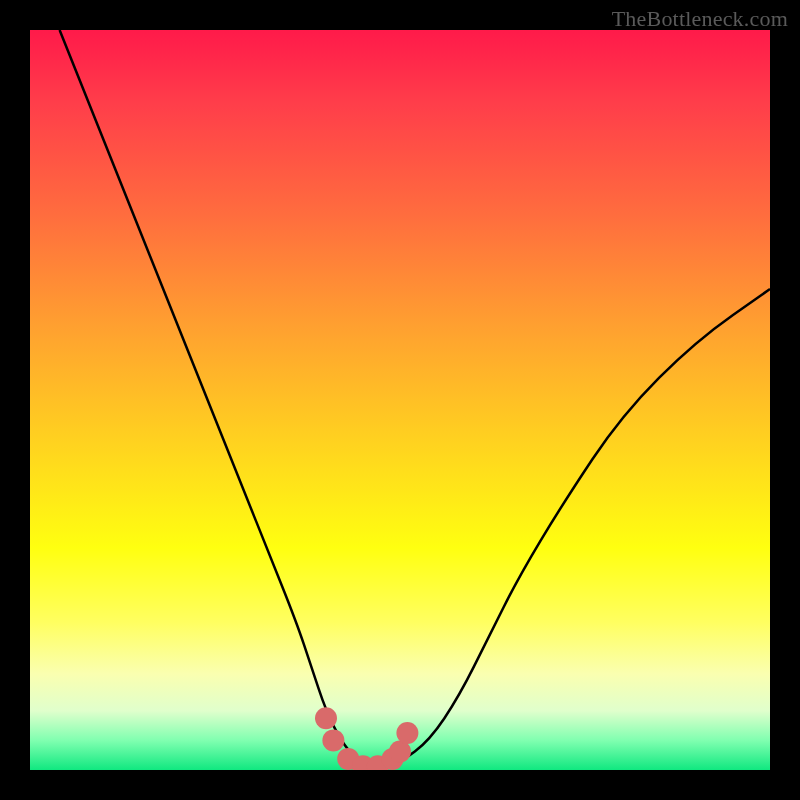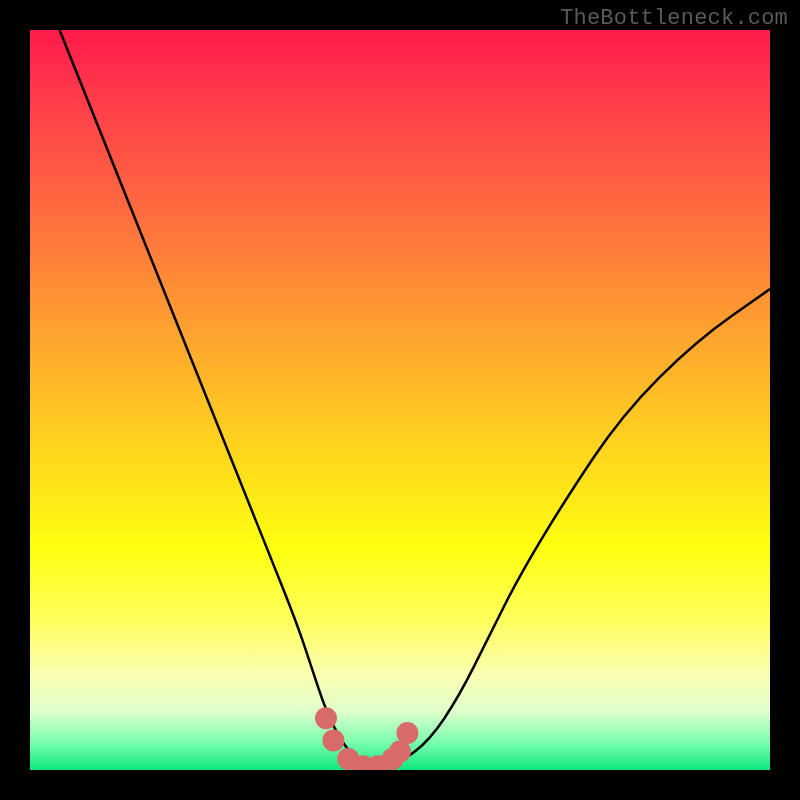--- a/index.html
+++ b/index.html
@@ -28,21 +28,21 @@
       #faffb0 87%,
       #e0ffcc 92%,
       #80ffb0 96%,
       #10e880 100%
     );
   }
   .watermark {
     position: absolute;
     top: 6px;
     right: 12px;
-    font-family: Liberation Mono, monospace;
+    font-family: Liberation Serif, serif;
     font-size: 22px;
     color: #5a5a5a;
     letter-spacing: 0.2px;
   }
   svg.curve {
     position: absolute;
     left: 0;
     top: 0;
     width: 740px;
     height: 740px;

